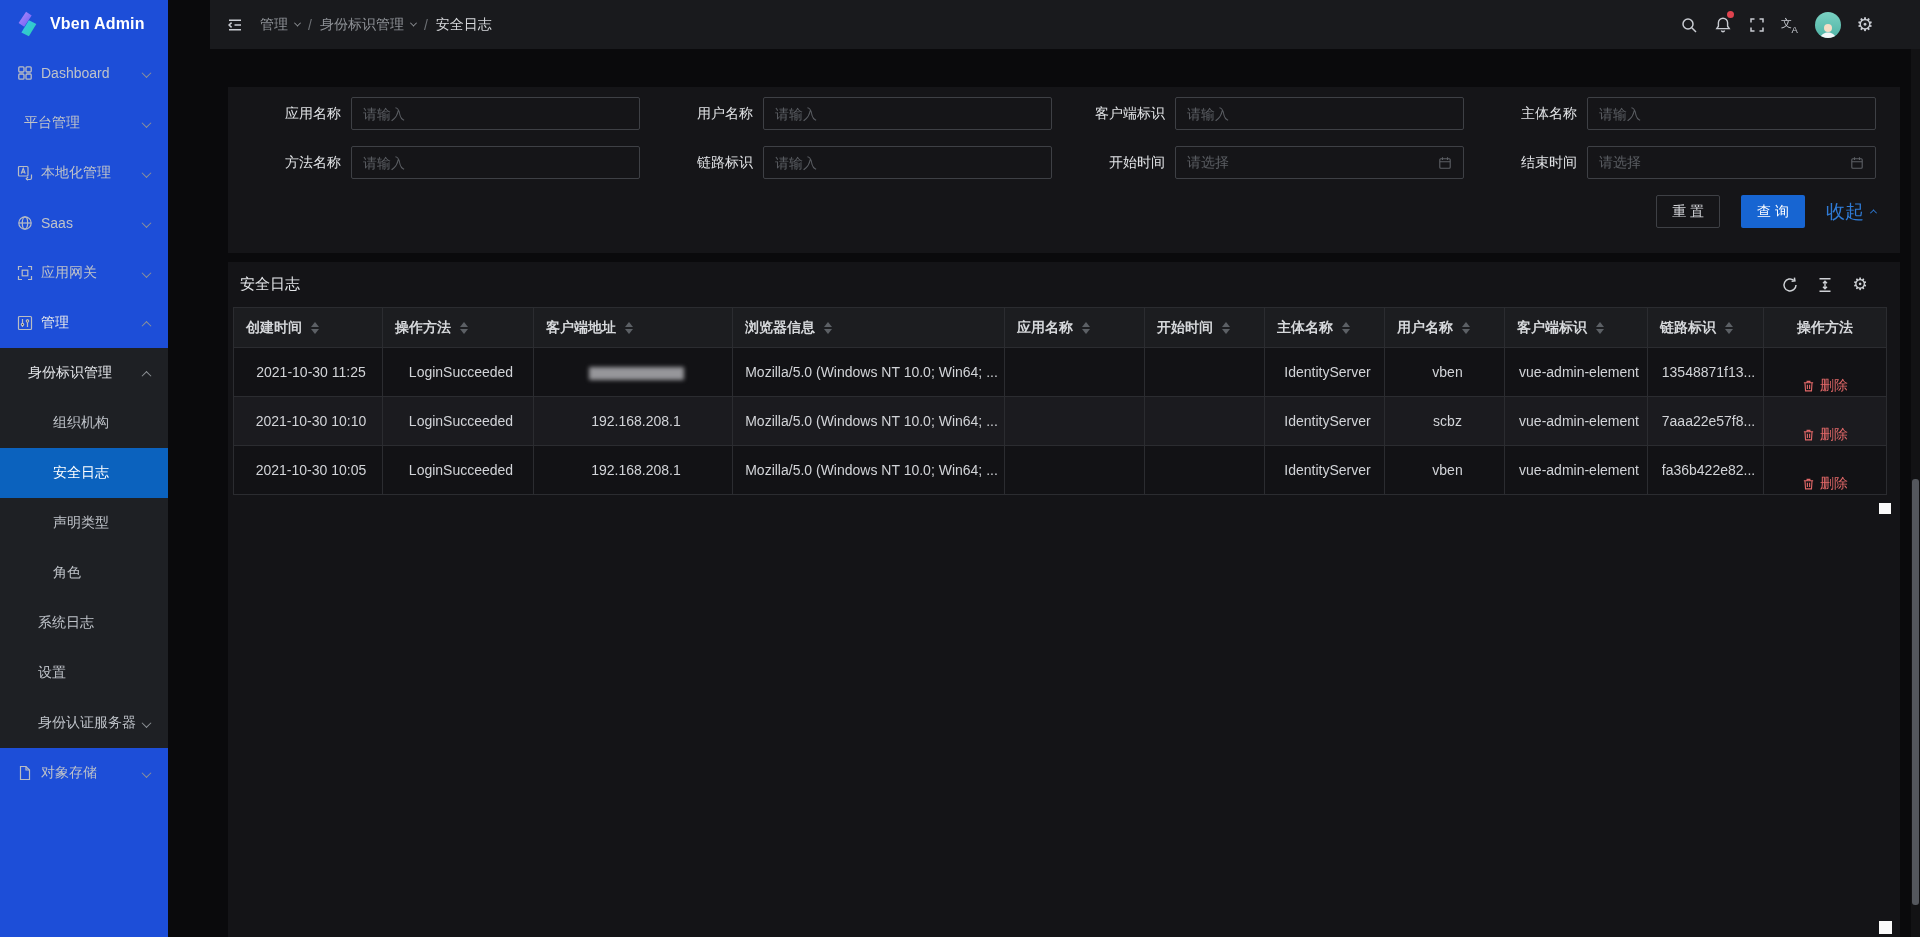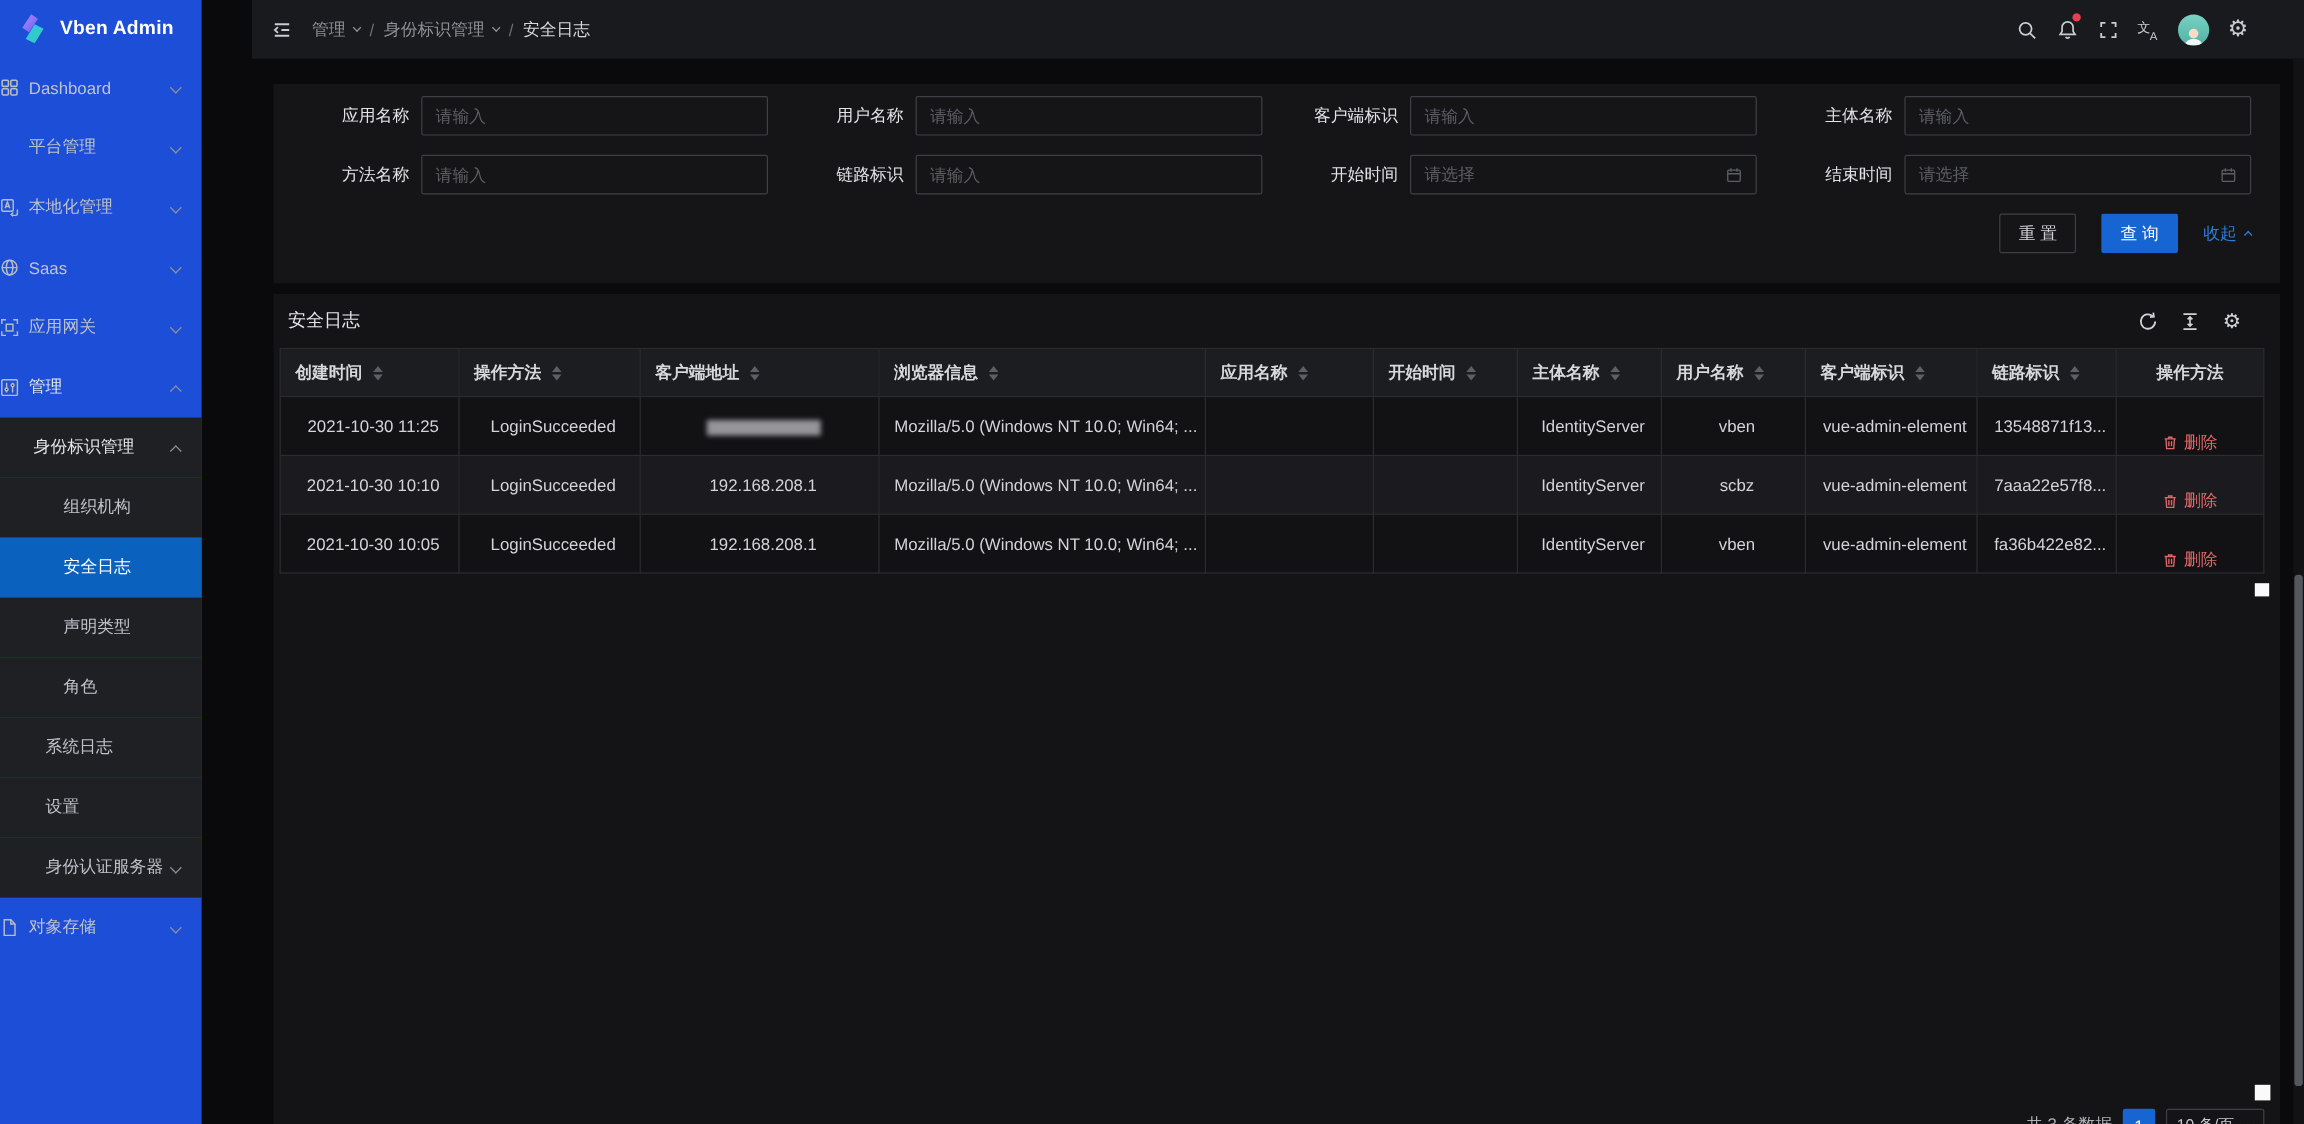--- a/index.html
+++ b/index.html
@@ -6,21 +6,21 @@
   html,body { width:1920px; height:937px; overflow:hidden; background:#0a0a0c;
     font-family:"Liberation Sans","DejaVu Sans",sans-serif; }
 
   
   .sidebar { position:absolute; left:0; top:0; width:168px; height:937px; background:#1d4ed8; z-index:5; }
   .logo-row { height:48px; display:flex; align-items:center; padding-left:13px; gap:9px; }
   .logo-title { color:#fff; font-size:16px; font-weight:bold; letter-spacing:.2px; }
   .menu { display:flex; flex-direction:column; }
   .mi { position:relative; height:50px; display:flex; align-items:center; color:#bfc3c9; font-size:14px; cursor:pointer; }
   .mi .micon { display:inline-flex; width:16px; margin-right:8px; color:#b9bdc3; }
-  .mi.top { }
+  .mi.top { padding-left:17px; }
   .mi.noicon { padding-left:24px; }
   .mi.s1 { padding-left:28px; }
   .mi.s2 { padding-left:53px; }
   .mi.s1b { padding-left:38px; }
   .mi.insub { background:#1e2024; }
   .mi.trail { color:#e4e6ea; }
   .mi.active { background:#0b62be; color:#fff; }
   .mi .mchev { position:absolute; right:18px; color:#8e9297; }
 
   .chev { display:inline-block; width:7px; height:7px; border-right:1.5px solid currentColor; border-bottom:1.5px solid currentColor; transform:rotate(45deg) translate(-1px,-1px); }
@@ -34,35 +34,35 @@
   .bc-item { display:flex; align-items:center; gap:7px; cursor:pointer; }
   .bc-sep { color:#6d7075; }
   .bc-last { color:#d6d8db; }
   .topbar-right { margin-left:auto; display:flex; align-items:center; padding-right:38px; }
   .tb-ic { width:34px; height:49px; display:flex; align-items:center; justify-content:center; color:#c9ccd2; cursor:pointer; position:relative; }
   .red-dot { position:absolute; top:11px; right:6px; width:7px; height:7px; border-radius:50%; background:#e0434f; }
   .avatar { width:26px; height:26px; border-radius:50%; background:linear-gradient(180deg,#7ad1c2,#4fb3a5); display:flex; align-items:flex-end; justify-content:center; overflow:hidden; }
   .gear-glyph { font-size:19px; line-height:1; }
 
   
-  .content { position:absolute; left:210px; top:49px; right:0; bottom:0; padding:21px 20px 0 18px; }
+  .content { position:absolute; left:210px; top:49px; right:0; bottom:0; padding:38px 20px 0 18px; }
 
   .form-card { background:#151518; height:166px; padding:10px 24px 0 0; }
   .frow { display:flex; height:33px; margin-bottom:16px; }
   .fcell { flex:1 1 0; display:flex; align-items:center; }
   .flabel { flex:0 0 123px; text-align:right; padding-right:10px; font-size:14px; color:#e2e4e7; white-space:nowrap; }
   .inp, .date-inp { flex:1; height:33px; background:transparent; border:1px solid #3e4045; border-radius:2px; color:#d6d8dc; font-size:14px; padding:0 11px; outline:none; }
   .inp::placeholder { color:#5b5e63; }
   .date-inp { display:flex; align-items:center; justify-content:space-between; cursor:pointer; }
   .date-ph { color:#5b5e63; font-size:14px; }
   .btn-row { display:flex; justify-content:flex-end; align-items:center; margin-top:14px; padding-right:-8px; gap:21px; }
   .btn { height:33px; padding:0 15px; border-radius:2px; font-size:14px; display:flex; align-items:center; cursor:pointer; border:1px solid transparent; }
   .btn.ghost { border-color:#3e4045; color:#d4d6da; background:transparent; }
   .btn.primary { background:#1765d2; color:#fff; }
-  .link-collapse { color:#2f7bd6; font-size:14px; display:flex; align-items:center; gap:7px; cursor:pointer; }
+  .link-collapse { color:#2f7bd6; font-size:19px; display:flex; align-items:center; gap:7px; cursor:pointer; }
 
   
   .table-card { position:relative; margin-top:9px; background:#141417; height:692px; overflow:hidden; }
   .card-head { height:45px; display:flex; align-items:center; padding:0 30px 0 12px; }
   .card-title { font-size:15px; color:#e3e5e8; }
   .card-tools { margin-left:auto; display:flex; align-items:center; gap:15px; color:#cfd2d6; }
   .tool-ic { width:20px; height:20px; display:flex; align-items:center; justify-content:center; cursor:pointer; }
 
   table.grid { margin-left:5px; width:1653px; table-layout:fixed; border-collapse:collapse; font-size:14px; }
   .grid th { height:40px; background:#1c1d20; color:#d6d8db; font-weight:bold; text-align:left; padding:0 0 0 12px; border:1px solid #2b2c30; white-space:nowrap; overflow:hidden; }

